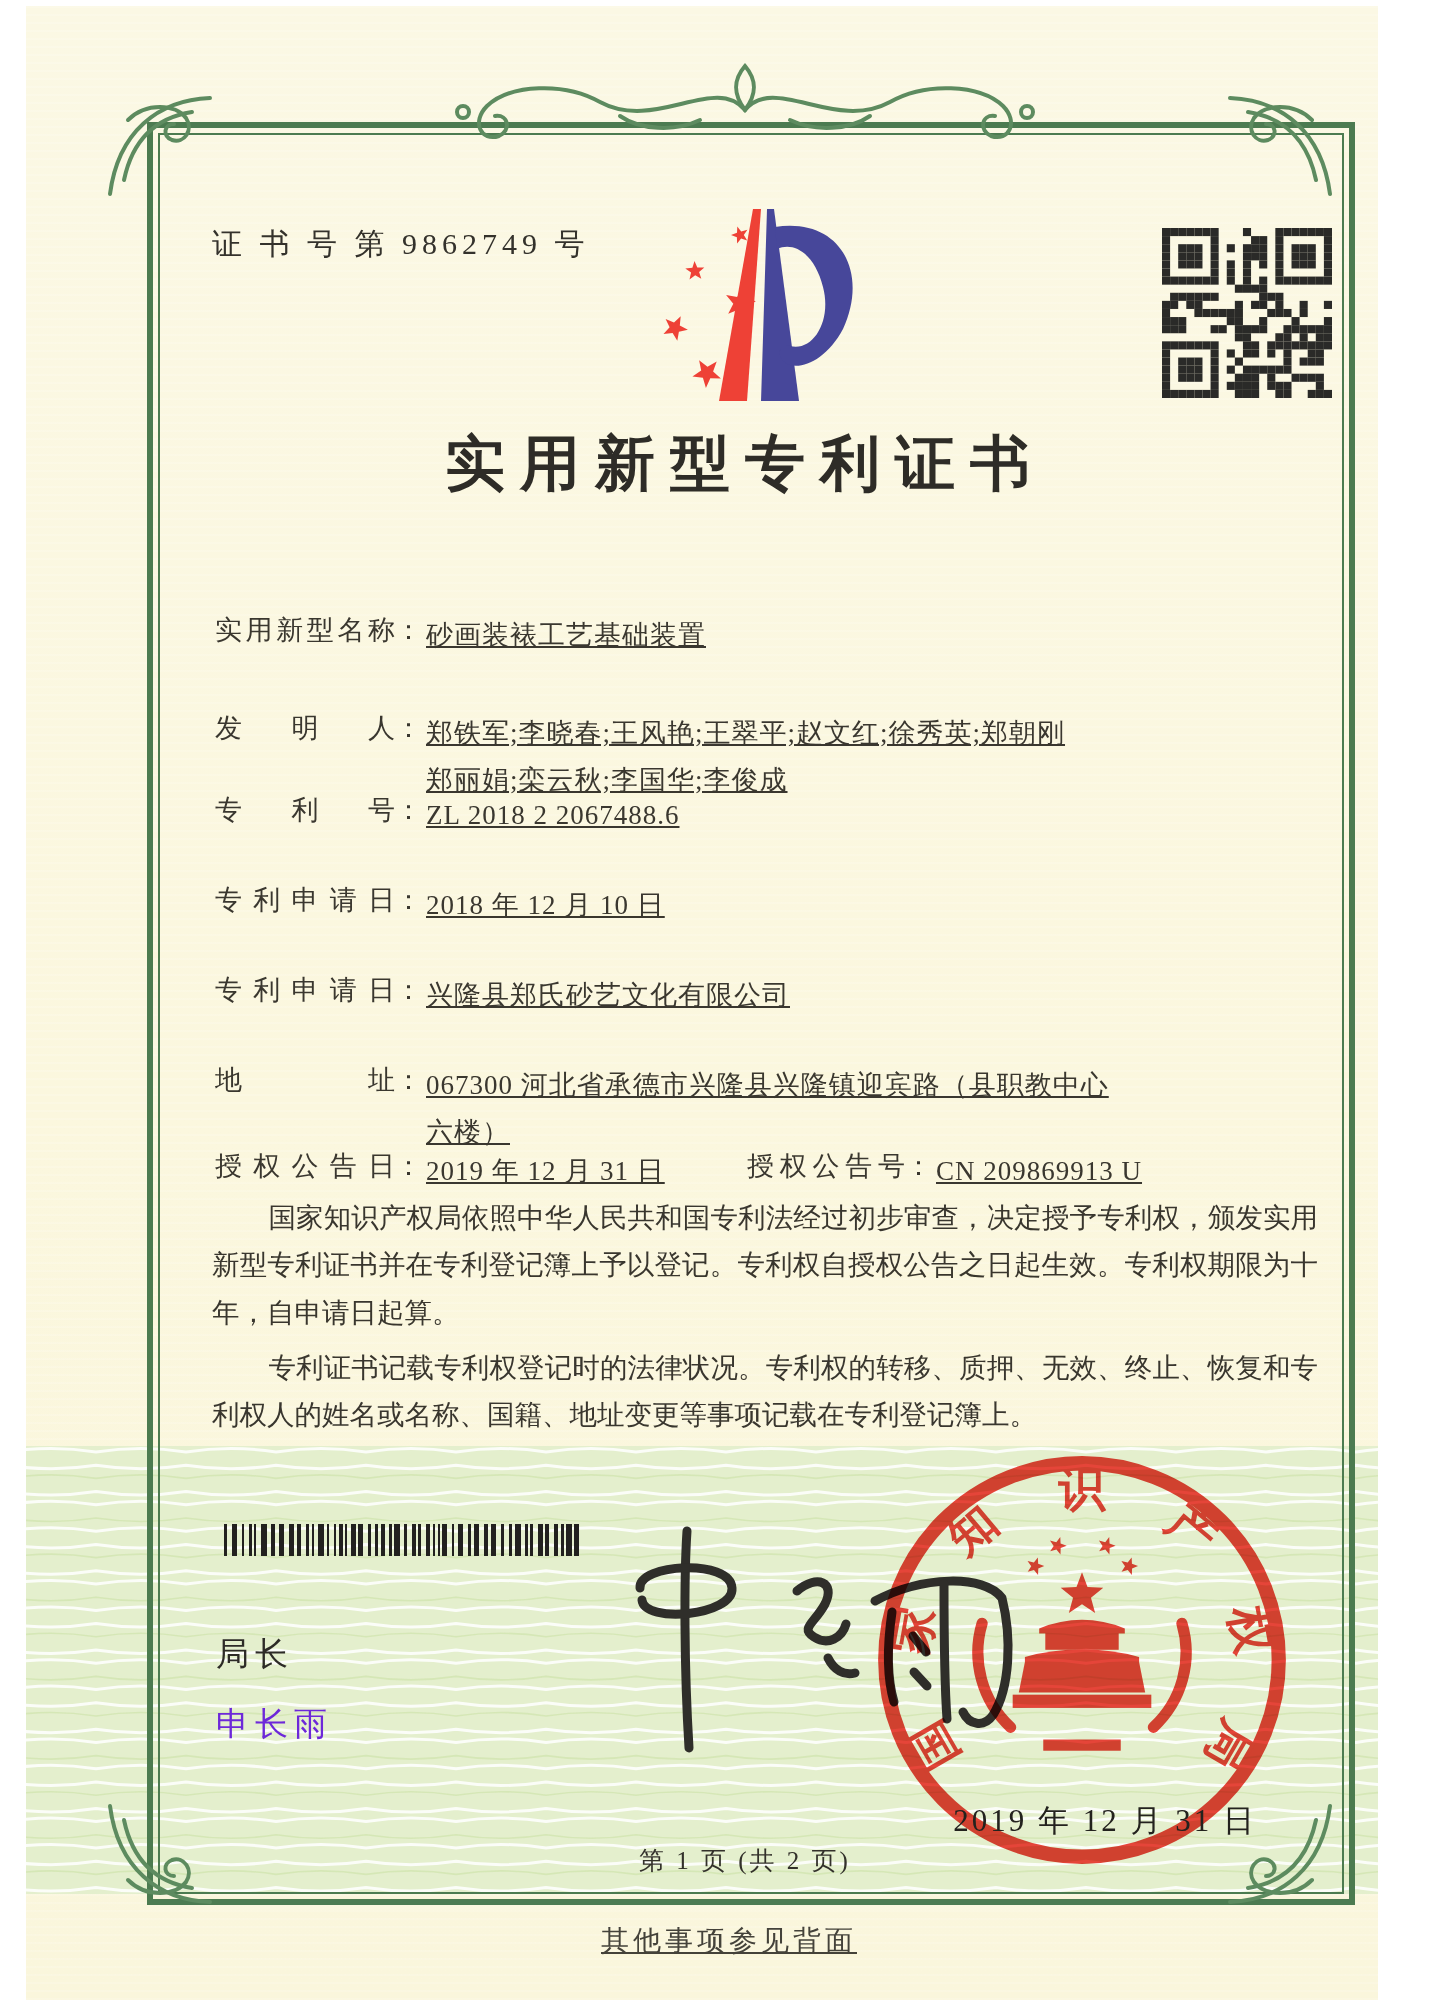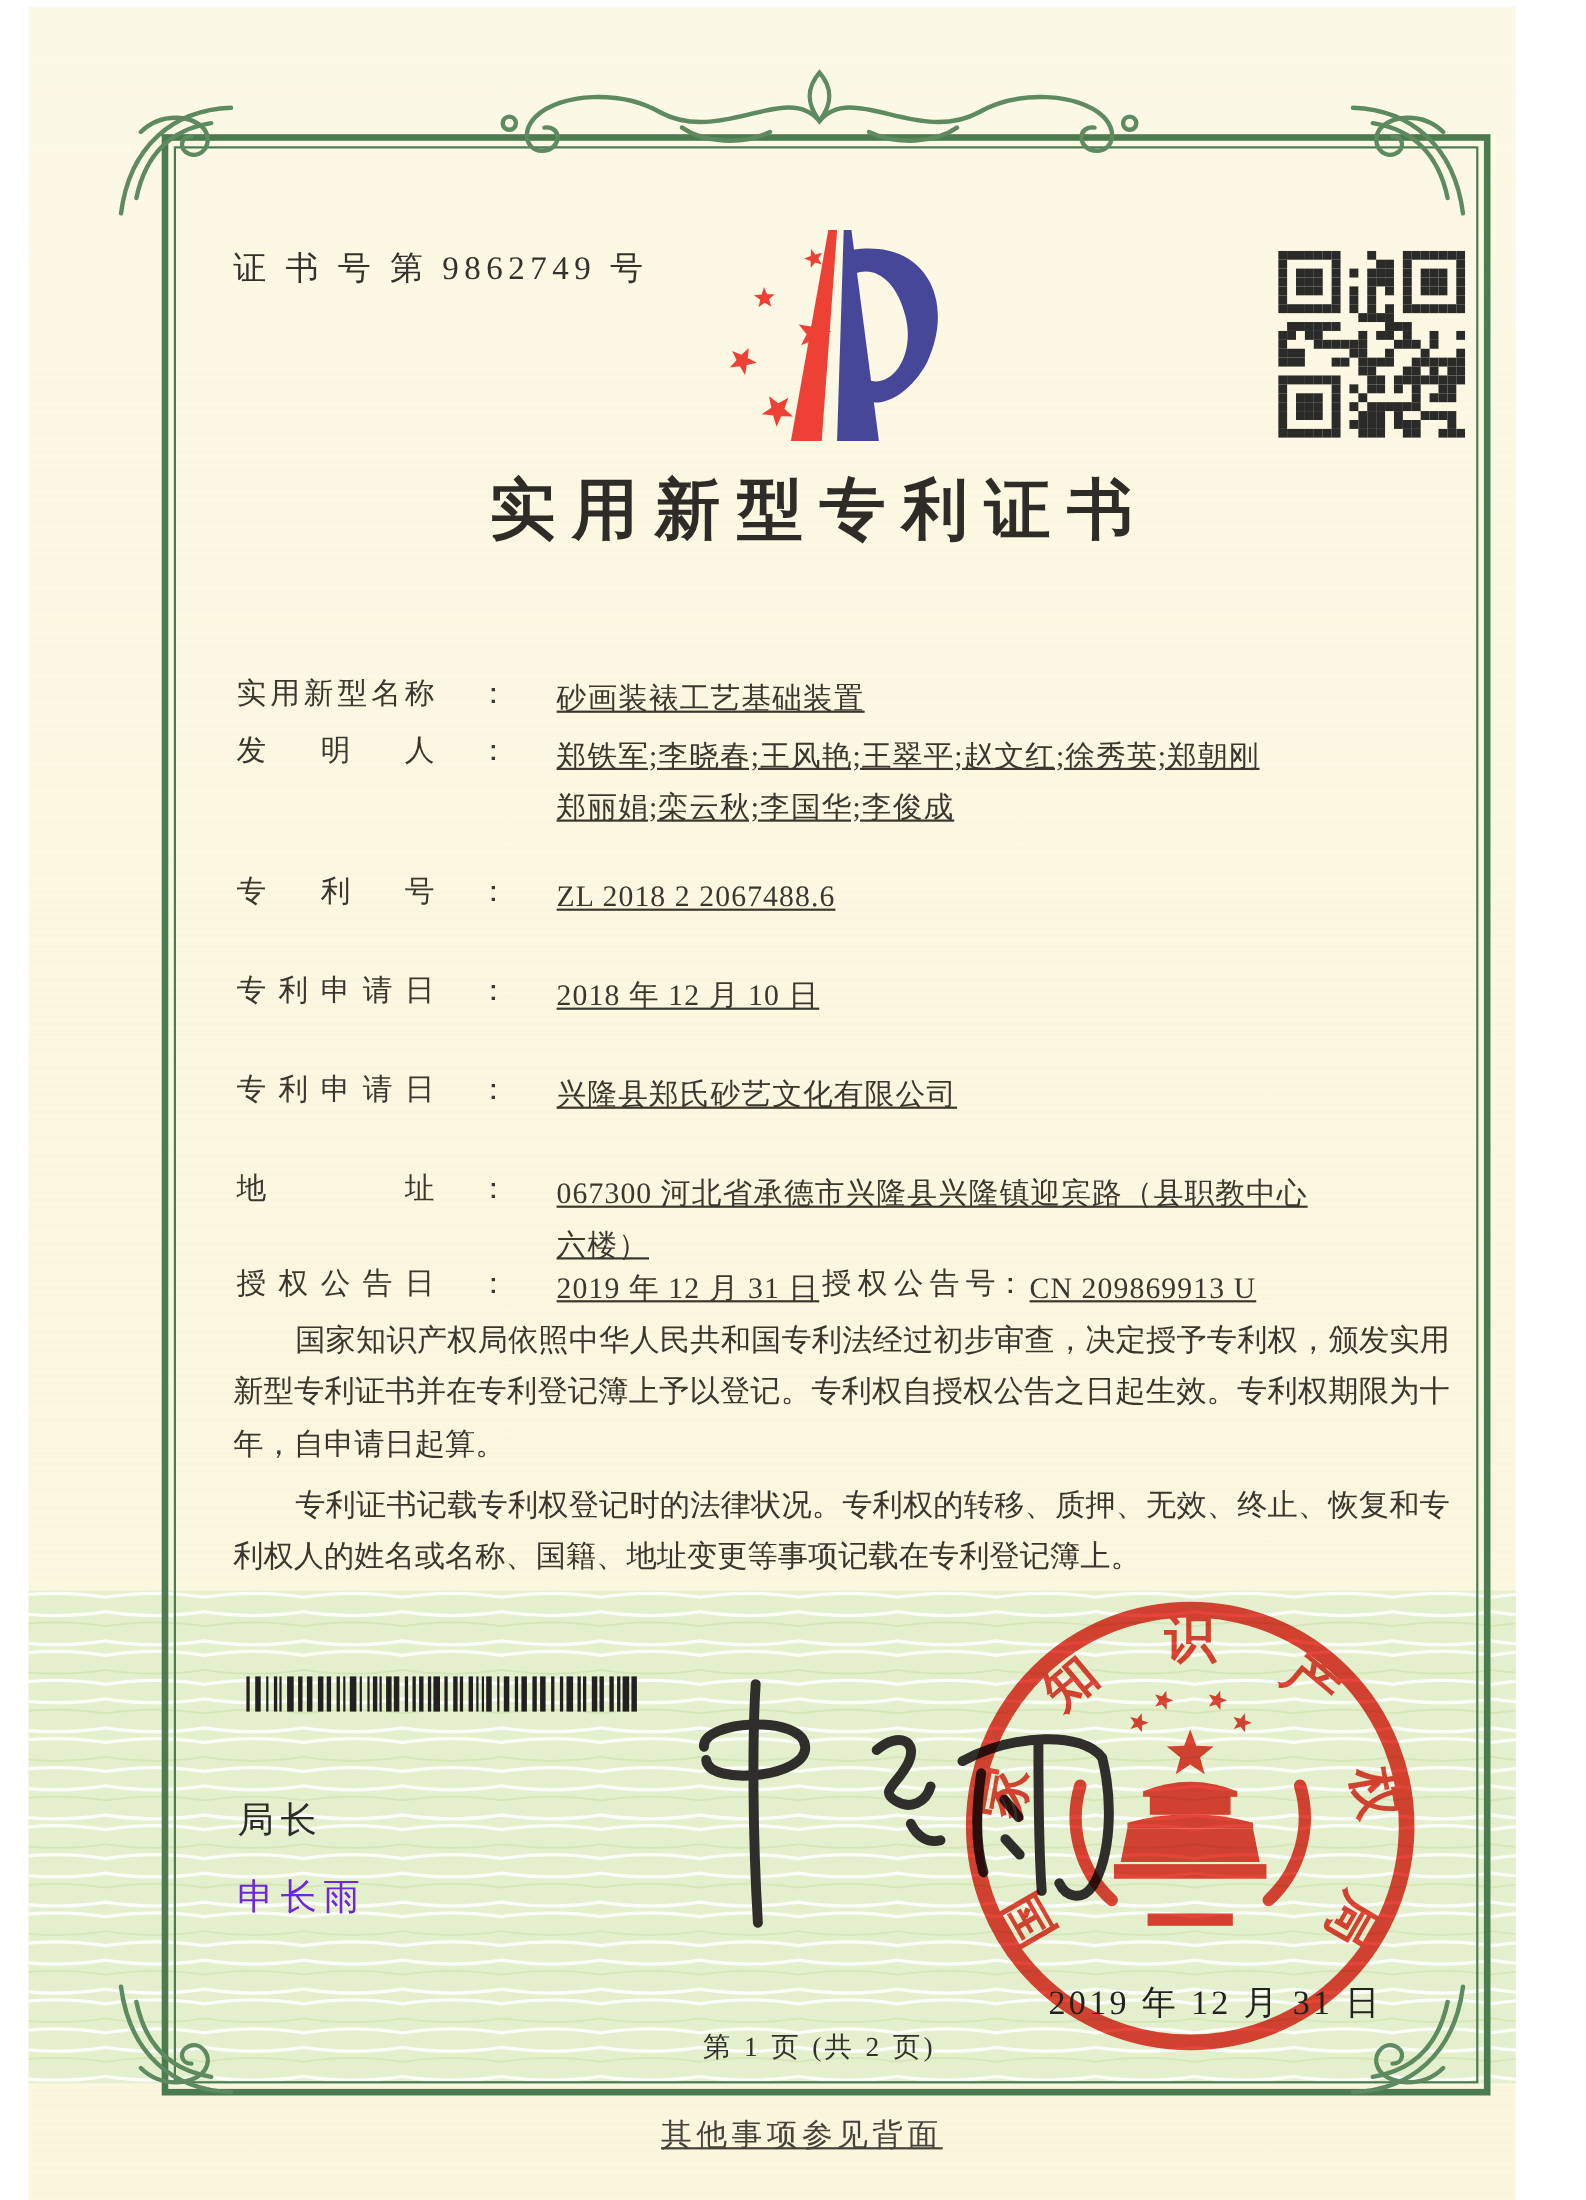--- a/index.html
+++ b/index.html
@@ -19,21 +19,21 @@
             background:#e4efcd;}
   .waveband svg{display:block}
   
   .certno{position:absolute;left:212px;top:224px;font-size:30px;letter-spacing:5px;color:#34322c;z-index:4;}
   .logo{position:absolute;left:645px;top:203px;z-index:4;}
   .qr{position:absolute;left:1162px;top:228px;z-index:4;}
   .title{position:absolute;left:147px;top:424px;width:1196px;text-align:center;
          font-size:60px;font-weight:600;letter-spacing:15px;color:#2e2c27;z-index:4;}
   
   .frow{position:absolute;left:215px;width:1102px;display:flex;align-items:flex-start;
-        font-size:27px;color:#3a372f;z-index:4;gap:40px;}
+        font-size:27px;color:#3a372f;z-index:4;}
   .flabel{flex:0 0 180px;width:180px;text-align:justify;text-align-last:justify;color:#3a372f;}
   .fcolon{flex:0 0 auto;margin-right:4px;}
   .fvalue{flex:1;white-space:pre-line;line-height:1.74;letter-spacing:1px;text-decoration:underline;}
   .grant2{position:absolute;left:532px;top:0;display:flex;width:560px;}
   .grant2 .flabel{flex:0 0 158px;width:158px;}
   
   .paras{position:absolute;left:212px;top:1194px;width:1106px;font-size:27.5px;
          color:#39362e;line-height:1.72;text-align:justify;z-index:4;}
   .paras p{margin:0 0 8px 0;text-indent:2.05em;}
   
@@ -396,21 +396,21 @@
       <rect x="160" y="160" width="8" height="8" fill="#2a2a28"></rect>
     </svg>
 
   <div class="title">实用新型专利证书</div>
 
   <div class="frow" style="top:612px">
     <span class="flabel">实用新型名称</span>
       <span class="fcolon">：</span>
     <span class="fvalue">砂画装裱工艺基础装置</span>
   </div>
-  <div class="frow" style="top:664px">
+  <div class="frow" style="top:710px">
     <span class="flabel">发明人</span>
       <span class="fcolon">：</span>
     <span class="fvalue">郑铁军;李晓春;王风艳;王翠平;赵文红;徐秀英;郑朝刚
 郑丽娟;栾云秋;李国华;李俊成</span>
   </div>
   <div class="frow" style="top:792px">
     <span class="flabel">专利号</span>
       <span class="fcolon">：</span>
     <span class="fvalue">ZL 2018 2 2067488.6</span>
   </div>

